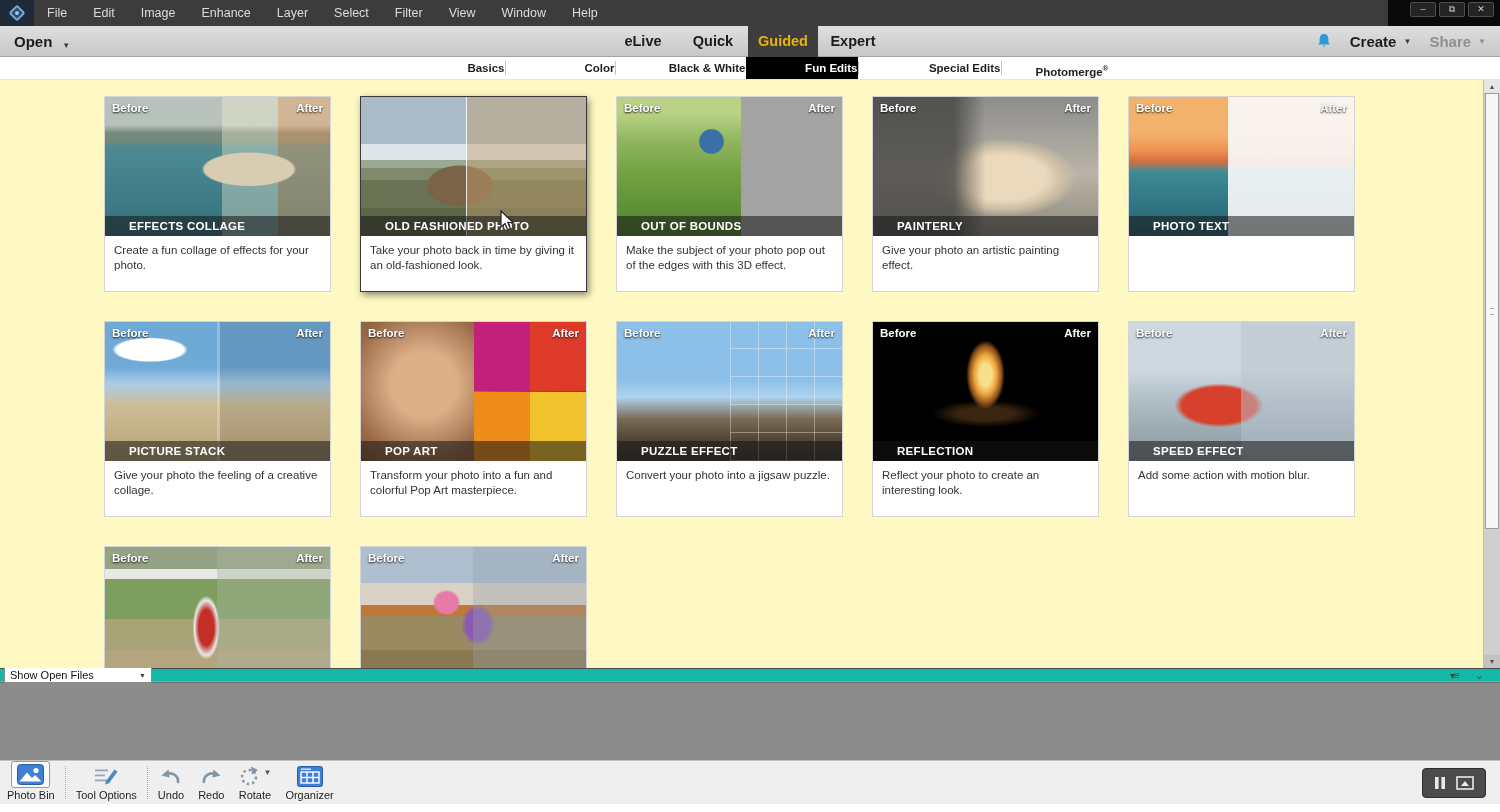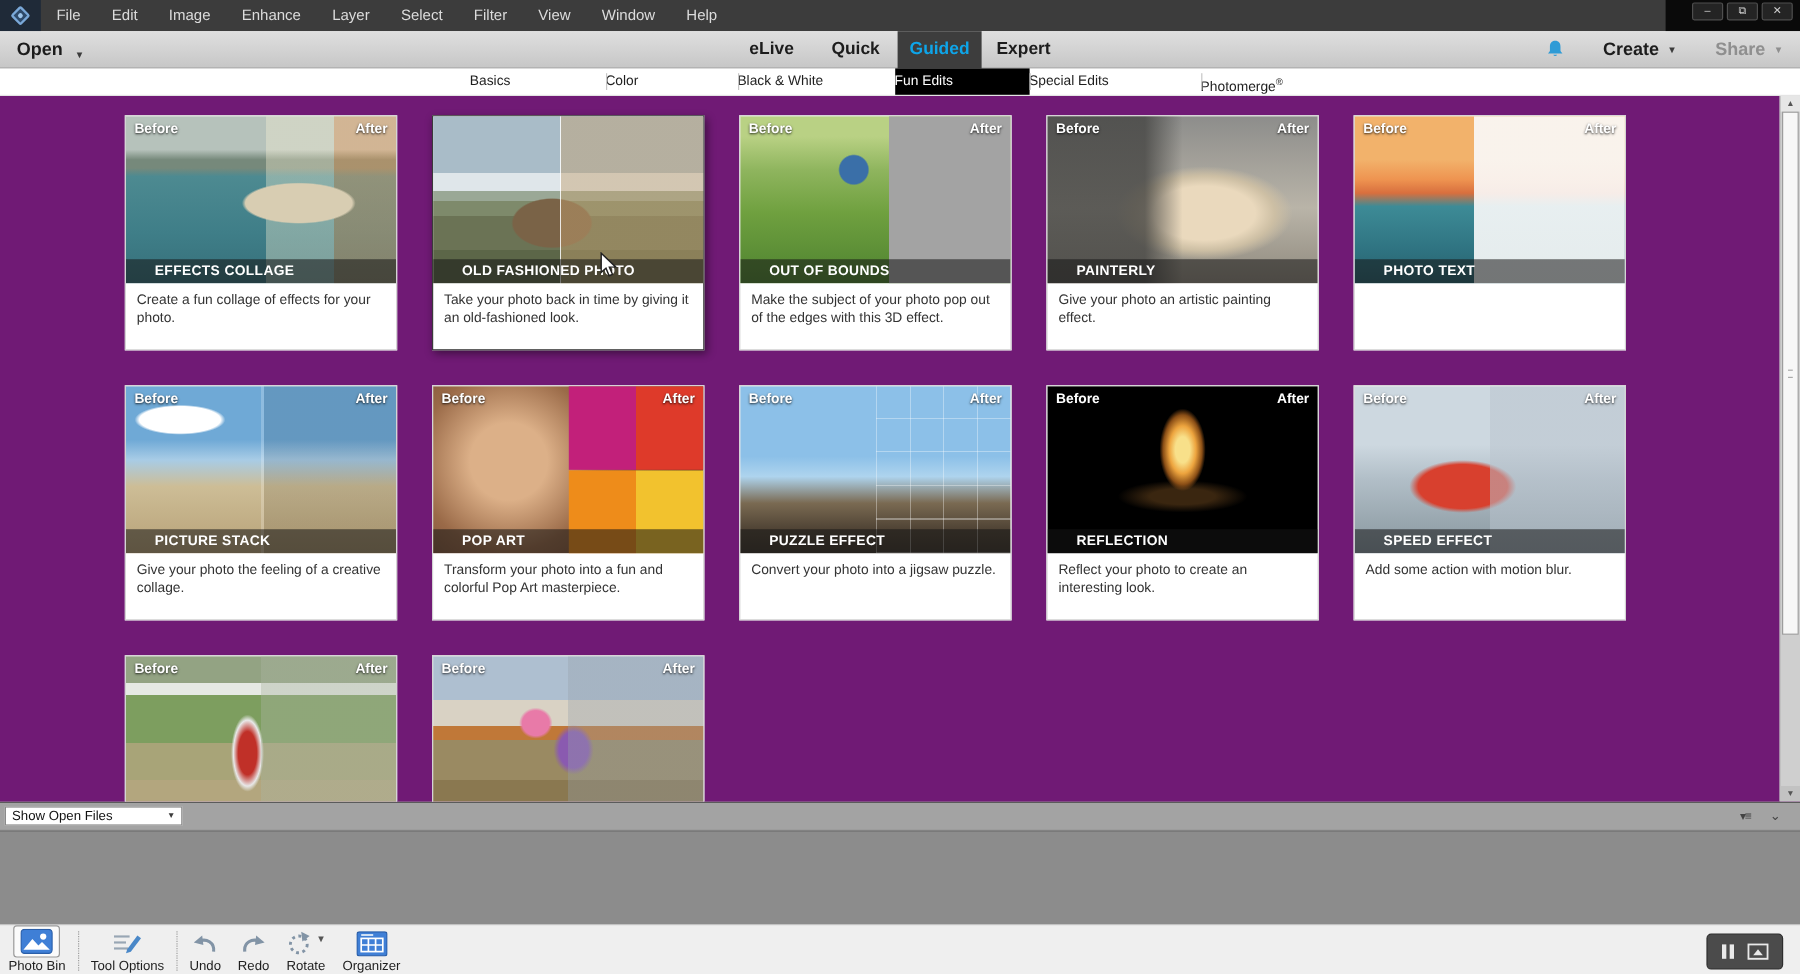--- a/index.html
+++ b/index.html
@@ -15,53 +15,53 @@
   .menu-item { color:#dcdcdc; font-size:12.5px; line-height:26px; padding:0 13px; cursor:default; }
   .win-controls { margin-left:auto; height:26px; background:#0a0a0a; display:flex; align-items:flex-start; padding:2px 6px 0 22px; gap:3px; }
   .win-btn { width:26px; height:15px; background:#242424; border:1px solid #4e4e4e; color:#cfcfcf; font-size:9px; line-height:12px; text-align:center; border-radius:2px; }
 
   
   .action-bar { height:31px; background:linear-gradient(#dfdfdf,#c7c7c7); border-bottom:1px solid #a3a3a3; position:relative; display:flex; align-items:center; }
   .open-btn { margin-left:14px; display:flex; align-items:flex-end; gap:10px; font-weight:bold; font-size:15px; color:#1c1c1c; }
   .caret { font-size:8px; color:#3c3c3c; }
   .mode-tabs { position:absolute; left:608px; top:0; height:31px; display:flex; }
   .mode-tab { min-width:70px; padding:0 8px; text-align:center; line-height:30px; font-weight:bold; font-size:14.5px; color:#1c1c1c; }
-  .mode-tab.active { background:#3d3d3d; color:#0ea5e9; line-height:31px; }
-  .right-actions { position:absolute; right:14px; top:0; height:31px; display:flex; align-items:center; gap:32px; }
+  .mode-tab.active { background:#3d3d3d; color:#eab308; line-height:31px; }
+  .right-actions { position:absolute; right:14px; top:0; height:31px; display:flex; align-items:center; gap:18px; }
   .btn-with-caret { display:flex; align-items:center; gap:7px; font-weight:bold; font-size:15px; color:#1c1c1c; }
   .btn-with-caret.dim { color:#8f8f8f; }
   .btn-with-caret.dim .caret { color:#8f8f8f; }
 
   
   .subtab-bar { height:23px; background:#fff; border-bottom:1px solid #e4e4e4; display:flex; justify-content:center; }
-  .subtab { line-height:23px; text-align:left; font-size:11.5px; font-weight:normal; color:#1e1e1e; position:relative; }
+  .subtab { line-height:23px; text-align:right; font-size:11.5px; font-weight:bold; color:#1e1e1e; position:relative; }
   .subtab:not(:first-child):not(.active)::before { content:""; position:absolute; left:0; top:4px; bottom:4px; width:1px; background:#c6c6c6; }
   .subtab.active { background:#000; color:#fff; }
   .subtab sup { font-size:8px; }
 
   
-  .content { position:relative; height:588px; background:#701a75; overflow:hidden; }
+  .content { position:relative; height:588px; background:#fef9c3; overflow:hidden; }
   .cards { position:absolute; left:104px; top:16px; width:1286px; display:flex; flex-wrap:wrap; column-gap:29px; row-gap:29px; }
   .card { width:227px; height:196px; background:#fff; border:1px solid #d4d4d4; position:relative; }
   .card.hovered { border:1px solid #3a3a3a; box-shadow:2px 3px 7px rgba(0,0,0,0.45); }
   .card-image { height:139px; position:relative; background:#888; overflow:hidden; }
   .ba-label { position:absolute; top:5px; color:#fff; font-weight:bold; font-size:11.5px; text-shadow:0 1px 2px rgba(0,0,0,0.85); }
   .ba-before { left:7px; } .ba-after { right:7px; }
   .title-band { position:absolute; left:0; right:0; bottom:0; height:20px; background:rgba(22,22,22,0.55); color:#fff; font-weight:bold; font-size:11.5px; line-height:20px; padding-left:24px; letter-spacing:.3px; }
   .card-desc { padding:7px 9px 0; font-size:11.5px; color:#333; line-height:1.3; }
 
   
   .scrollbar { position:absolute; right:0; top:0; width:17px; height:588px; background:#cfcfcf; border-left:1px solid #bdbdbd; }
   .sb-up { height:13px; background:#e6e6e6; font-size:7px; color:#555; text-align:center; line-height:13px; }
   .sb-thumb { position:absolute; top:13px; left:1px; right:1px; height:436px; background:#f7f7f7; border:1px solid #9d9d9d; }
   .sb-thumb::after { content:""; position:absolute; left:4px; right:4px; top:50%; height:5px; margin-top:-3px; border-top:1px solid #aaa; border-bottom:1px solid #aaa; }
   .sb-down { position:absolute; bottom:0; left:0; right:0; height:13px; background:#c2c2c2; font-size:7px; color:#555; text-align:center; line-height:13px; }
 
   
-  .bin-header { height:24px; background:#a3a3a3; border-top:1px solid #4a4a4a; border-bottom:1px solid #9c9c9c; display:flex; align-items:center; }
+  .bin-header { height:14px; background:#14b8a6; border-top:1px solid #4a4a4a; border-bottom:1px solid #9c9c9c; display:flex; align-items:center; }
   .bin-dropdown { margin-left:4px; width:148px; height:16px; background:#fff; border:1px solid #8a8a8a; font-size:11px; color:#111; display:flex; align-items:center; justify-content:space-between; padding:0 5px; }
   .bin-dropdown .caret { font-size:7px; }
   .bin-icons { margin-left:auto; margin-right:16px; display:flex; align-items:center; gap:16px; color:#444; }
   .panel-menu-glyph { font-size:10px; letter-spacing:-1px; }
   .chevron-glyph { font-size:11px; line-height:10px; }
 
   
   .bin-body { height:78px; background:#8c8c8c; border-top:1px solid #6f6f6f; }
 
   

